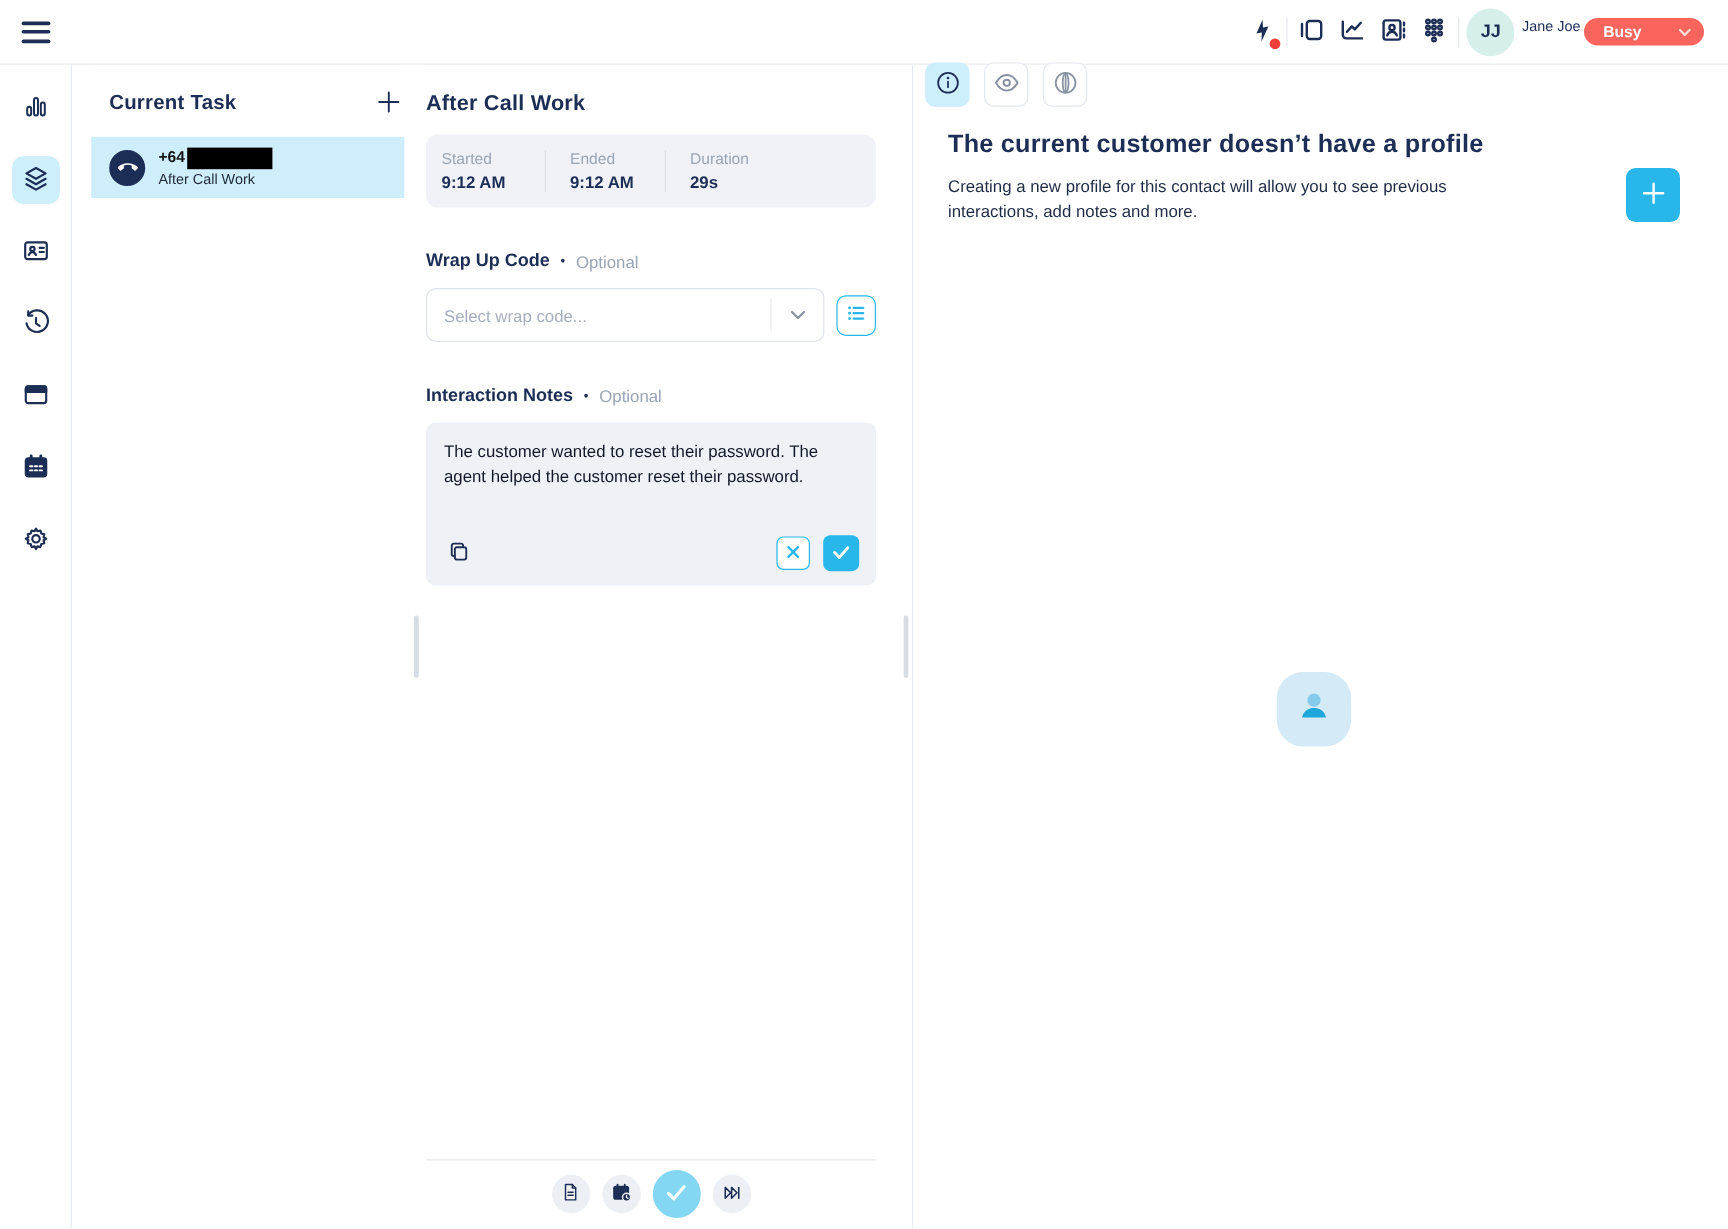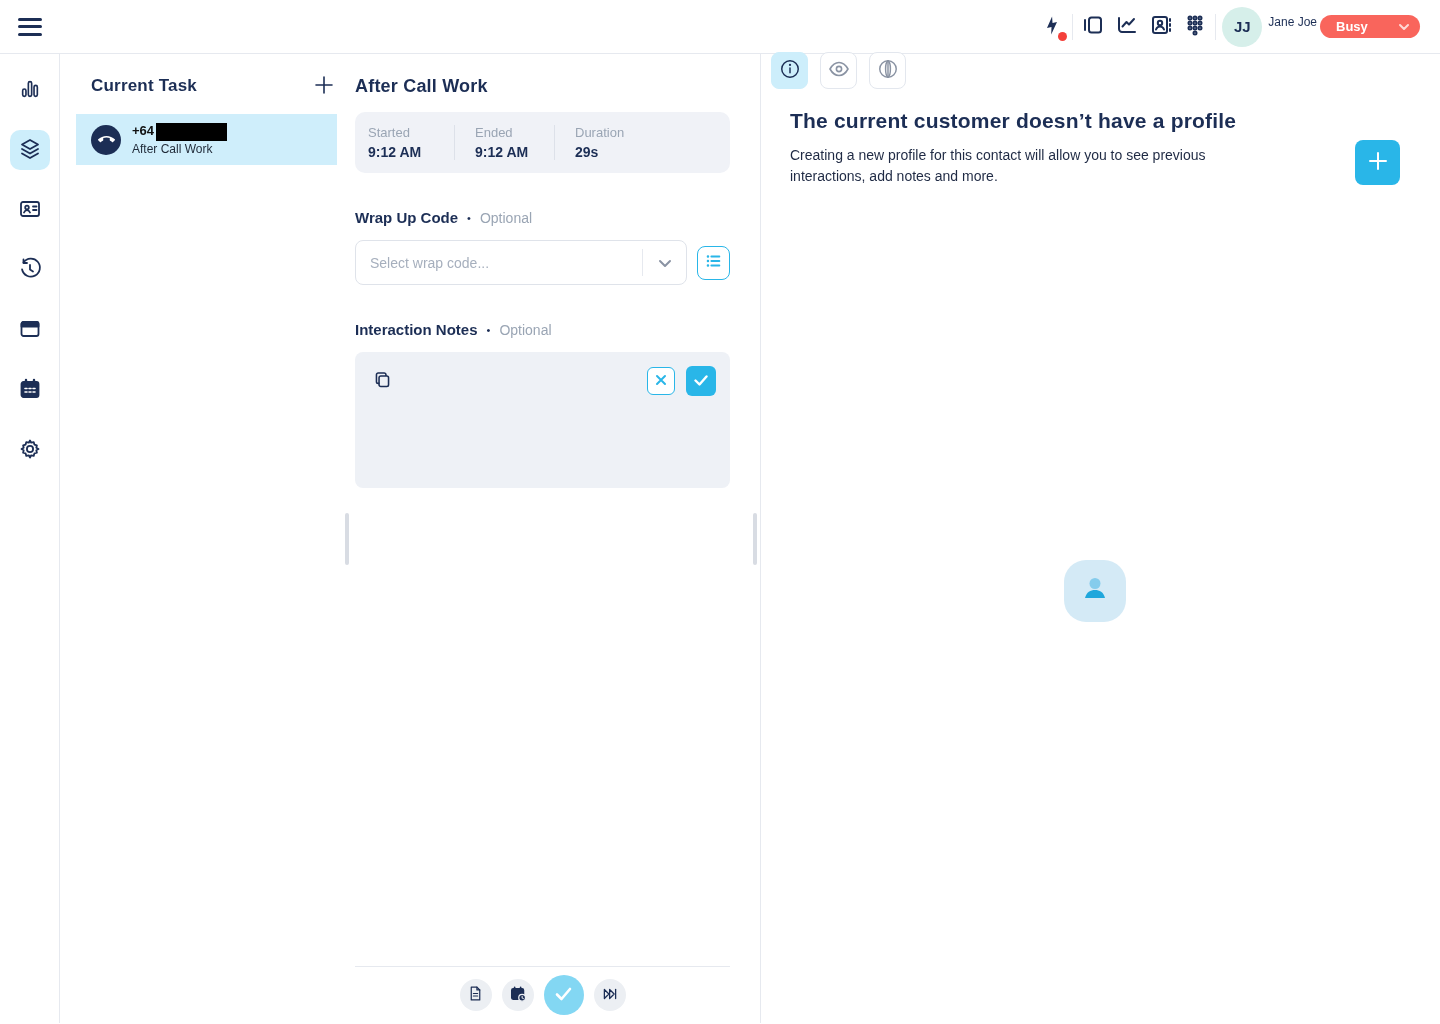--- a/index.html
+++ b/index.html
@@ -314,20 +314,21 @@
         </span>
       </button>
     </div>
 
     <div class="field-label-row">
       <span class="field-label">Interaction Notes</span>
       <span class="field-sep">•</span>
       <span class="field-hint">Optional</span>
     </div>
     <div class="notes-box">
+      <div class="notes-text">The customer wanted to reset their password. The agent helped the customer reset their password.</div>
       <div class="notes-footer">
         <button class="copy-btn">
           <span>
             <svg width="19" height="19" viewBox="0 0 22 22">
                 <rect x="7" y="7" width="11" height="12" rx="2"></rect>
                 <path d="M15 7 v-1.5 a2 2 0 0 0 -2 -2 h-7 a2 2 0 0 0 -2 2 v8 a2 2 0 0 0 2 2 h1.5"></path>
               </svg>
           </span>
         </button>
         <div class="notes-actions">

